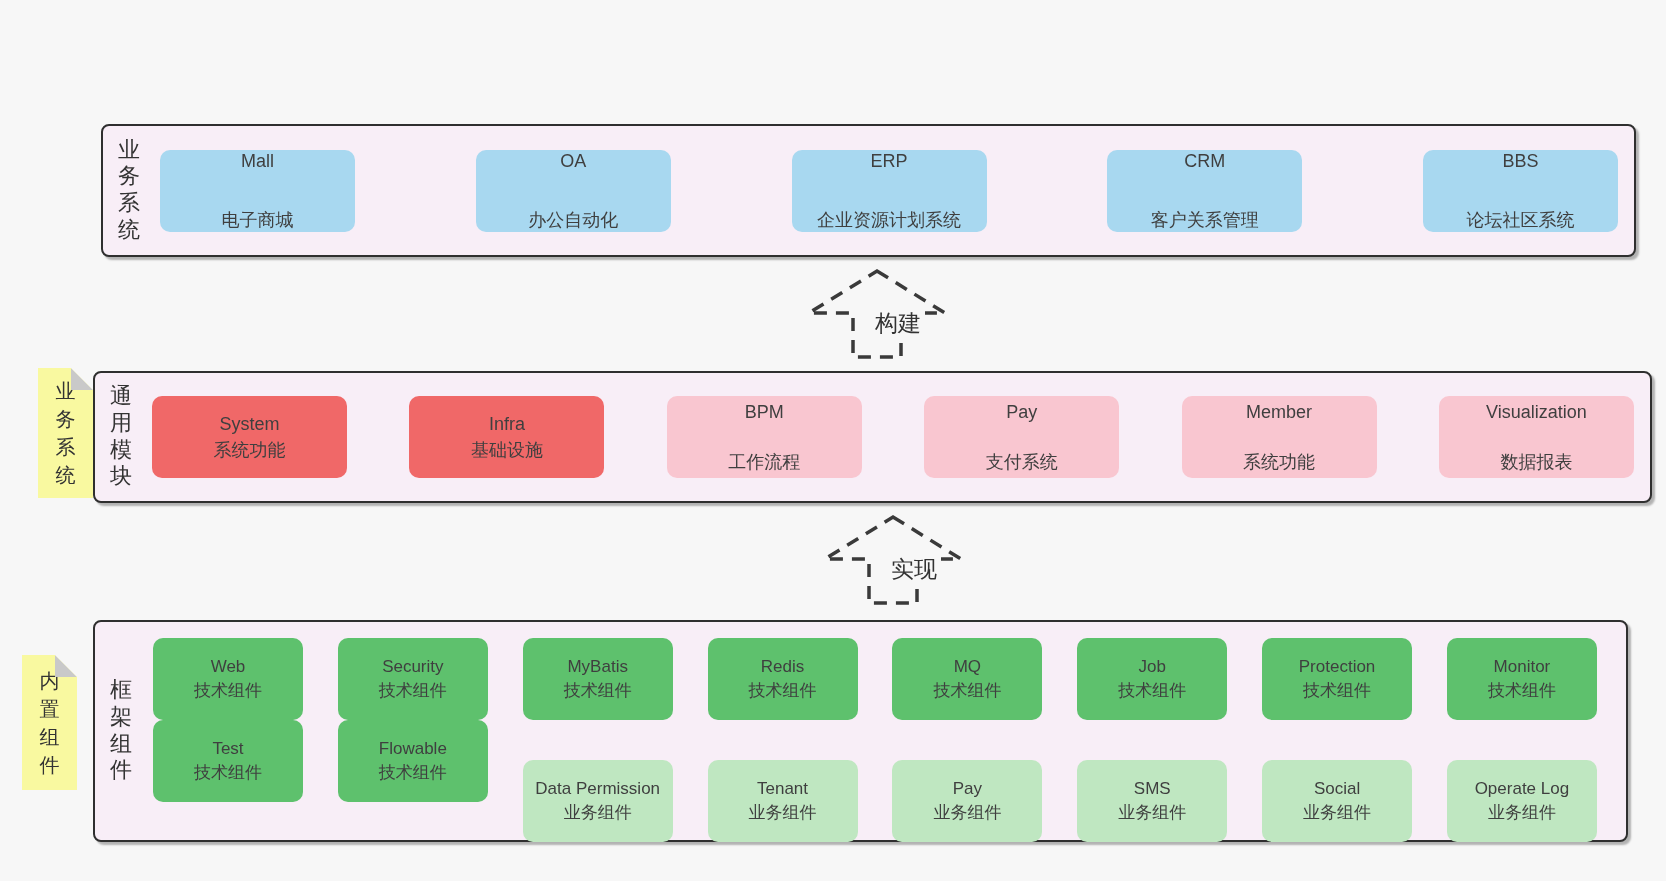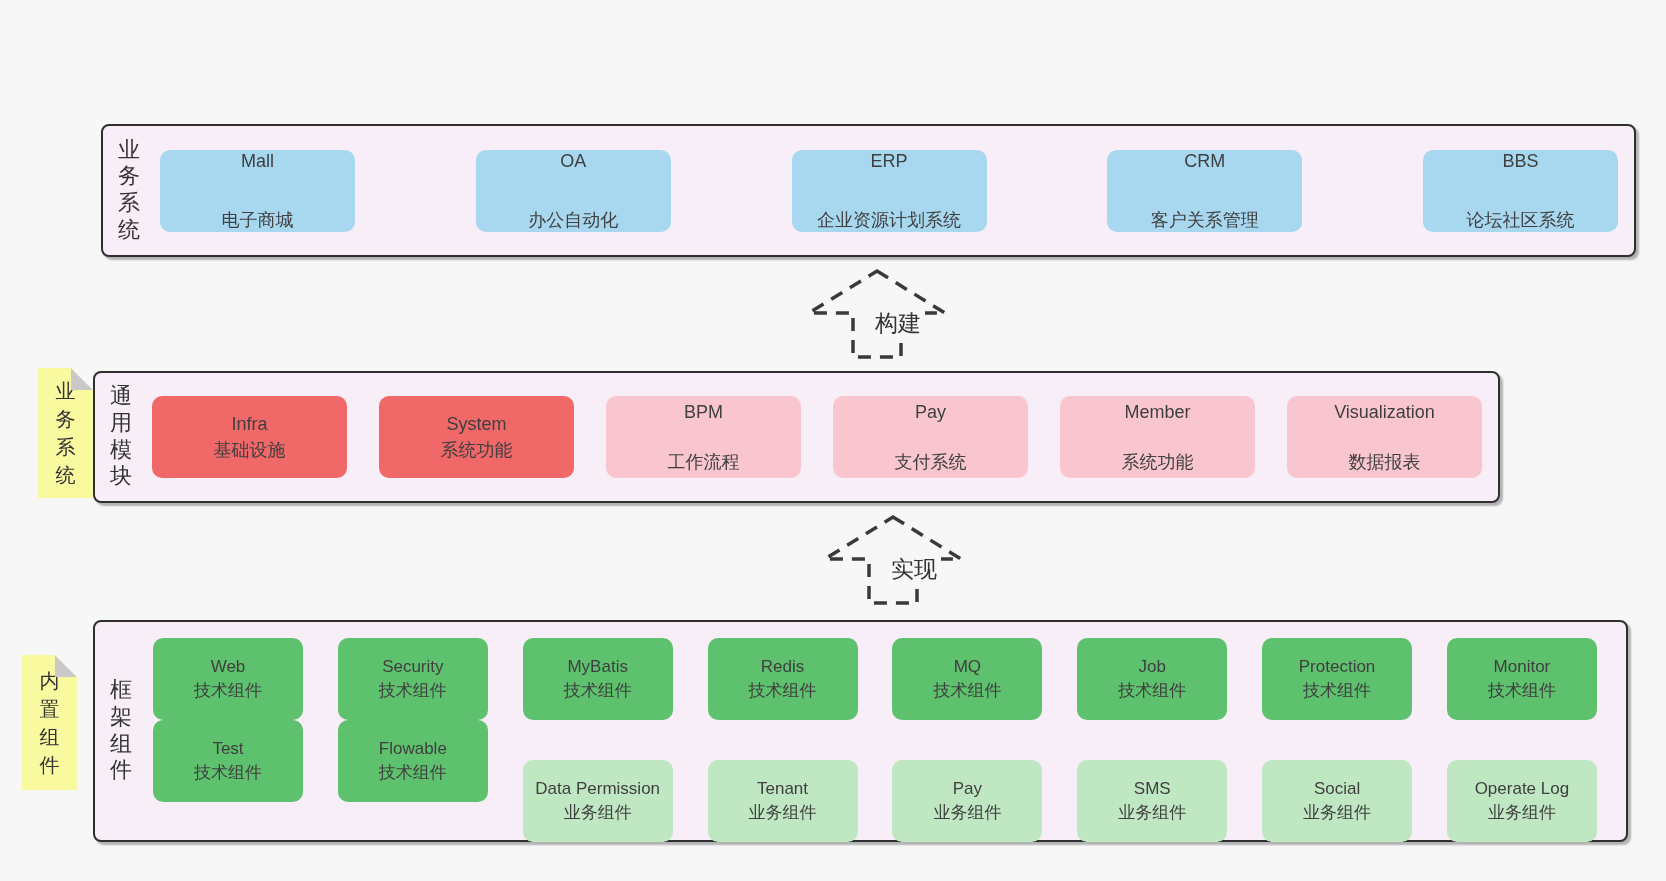--- a/index.html
+++ b/index.html
@@ -82,30 +82,30 @@
       <polygon points="70,3 138,45 94,45 94,89 46,89 46,45 2,45" fill="none" stroke="#3a3a3a" stroke-width="3.5" stroke-dasharray="13 9"></polygon>
     </svg>
     <div class="arrow-label">构建</div>
   </div>
 
   <div class="sticky" style="left:38px;top:368px;height:130px;">
     <span class="fold"></span>
     <div class="sticky-text">业务系统</div>
   </div>
 
-  <section class="band" style="left:93px;top:371px;width:1407px;height:132px;">
+  <section class="band" style="left:93px;top:371px;width:1559px;height:132px;">
     <div class="band-label">通用模块</div>
     <div class="band-content">
       <div class="box red">
+        <div>System</div>
+        <div>系统功能</div>
+      </div>
+      <div class="box red">
         <div>Infra</div>
         <div>基础设施</div>
-      </div>
-      <div class="box red">
-        <div>System</div>
-        <div>系统功能</div>
       </div>
       <div class="box pink">
         <div>BPM</div>
         <div>工作流程</div>
       </div>
       <div class="box pink">
         <div>Pay</div>
         <div>支付系统</div>
       </div>
       <div class="box pink">

